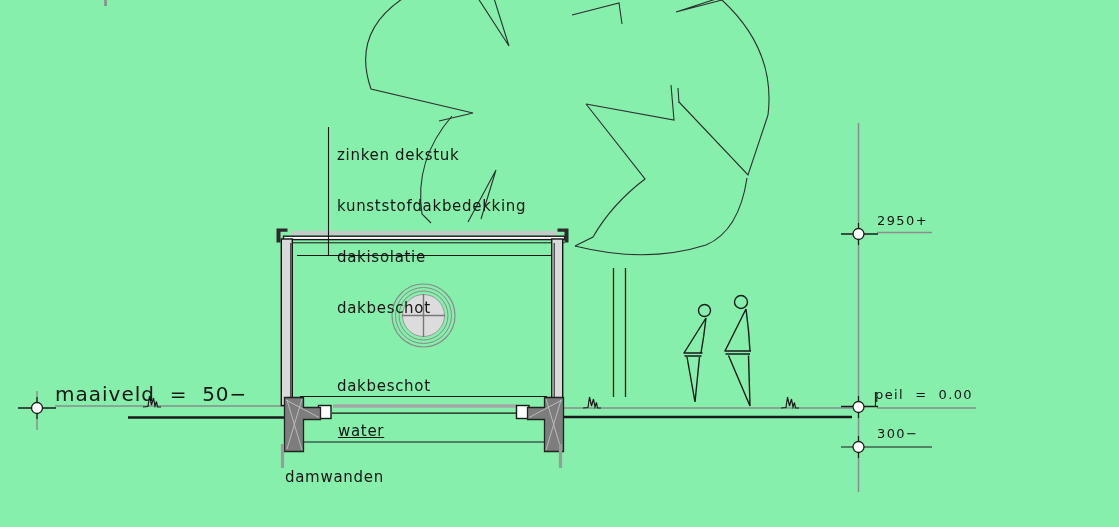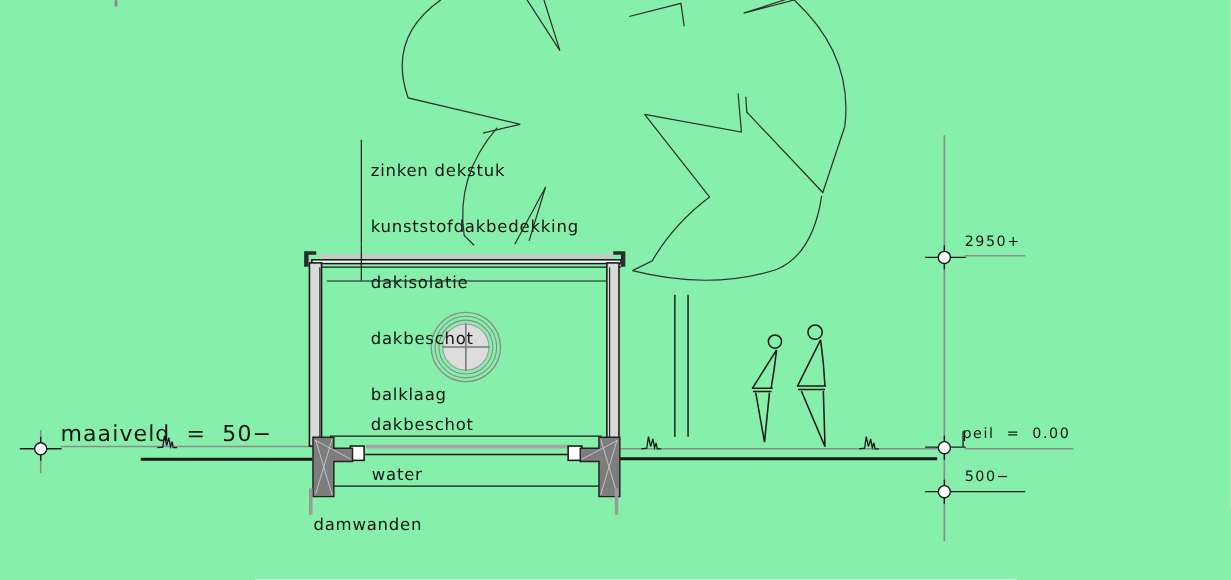--- a/index.html
+++ b/index.html
@@ -5,21 +5,21 @@
   html,body{margin:0;padding:0;background:#fff;}
   .canvas{
     position:relative;width:1119px;height:527px;background:#86efac;overflow:hidden;
     font-family:"DejaVu Sans","Liberation Sans",sans-serif;color:#141414;
   }
   .canvas svg{position:absolute;left:0;top:0;}
   .lbl{position:absolute;white-space:pre;font-size:15px;line-height:17px;letter-spacing:.7px;}
   .lvl{font-size:13px;letter-spacing:1.4px;}
   #roof-layers{left:337px;top:113px;}
   #lbl-loopsteiger{left:337px;top:378px;}
-  #lbl-water{left:338px;top:423px;}
+  #lbl-water{left:338px;top:423px;text-decoration:underline;}
   #lbl-damwanden{left:285px;top:469px;}
   #lbl-maaiveld{left:55px;top:386px;font-size:20px;letter-spacing:1px;}
   #lbl-2950{left:877px;top:212px;}
   #lbl-peil{left:875px;top:386px;}
   #lbl-700{left:877px;top:425px;}
 </style>
 </head>
 <body>
 
 <div class="canvas">
@@ -166,25 +166,24 @@
         <circle cx="858.5" cy="447" r="5.5" fill="#ffffff" stroke="#1a1a1a" stroke-width="1.3"></circle>
       </g>
     </g>
   </svg>
 
   <div id="roof-layers" class="lbl">
     <div>zinken dekstuk</div>
     <div>kunststofdakbedekking</div>
     <div>dakisolatie</div>
     <div>dakbeschot</div>
-    <div>balklaag</div>
   </div>
 
   <div id="lbl-loopsteiger" class="lbl">dakbeschot</div>
   <div id="lbl-water" class="lbl">water</div>
   <div id="lbl-damwanden" class="lbl">damwanden</div>
   <div id="lbl-maaiveld" class="lbl">maaiveld  =  50−</div>
 
   <div id="lbl-2950" class="lbl lvl">2950+</div>
   <div id="lbl-peil" class="lbl lvl">peil  =  0.00</div>
-  <div id="lbl-700" class="lbl lvl">500−</div>
+  <div id="lbl-700" class="lbl lvl">300−</div>
 
 </div>
 
 </body></html>

